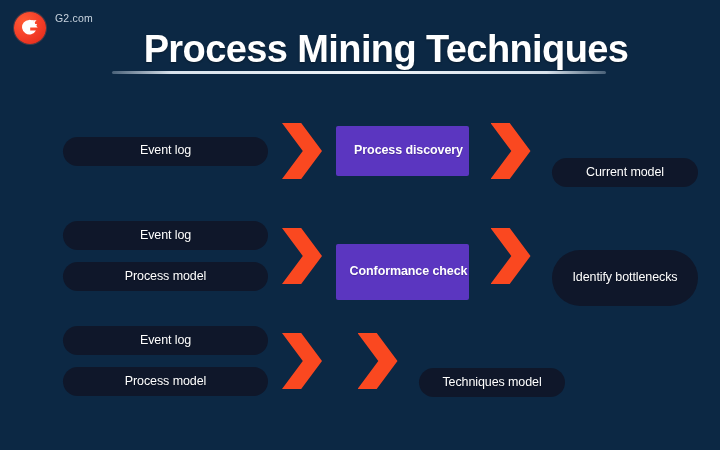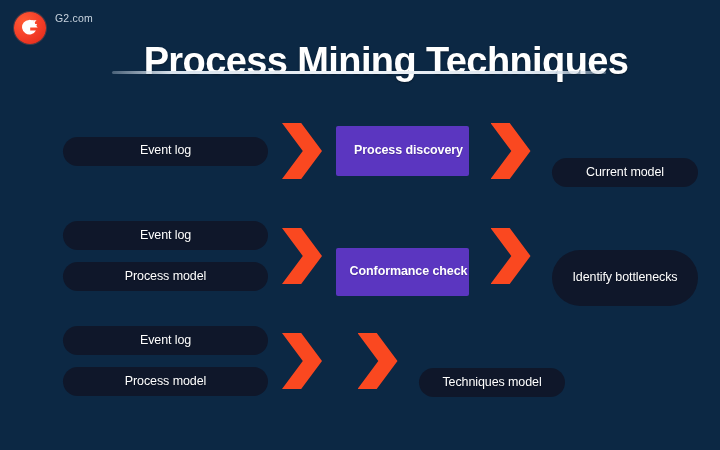--- a/index.html
+++ b/index.html
@@ -49,21 +49,21 @@
     width: 720px;
     text-align: center;
   }
   .title {
     color: #ffffff;
     font-size: 38px;
     font-weight: bold;
     letter-spacing: -0.6px;
     line-height: 1;
     text-shadow: 0 1px 2px rgba(0,0,0,0.35);
-    margin: 16px;
+    margin: 4px;
     padding-left: 52px;
   }
   .title-rule {
     position: absolute;
     left: 112px;
     top: 71px;
     width: 494px;
     height: 3px;
     background: linear-gradient(90deg, rgba(190,205,220,0.35) 0%, #d8e2ec 12%, #eef3f8 50%, #d8e2ec 88%, rgba(190,205,220,0.35) 100%);
     border-radius: 2px;
@@ -151,21 +151,21 @@
     line-height: 1.25;
     letter-spacing: -0.1px;
     display: flex;
     align-items: center;
     justify-content: center;
     border-radius: 2px;
     box-sizing: border-box;
     text-shadow: 0 1px 1px rgba(0,0,0,0.22);
     padding-left: 12px;
   }
-  .rect.tall { height: 48px; margin-top: 32px; }
+  .rect.tall { height: 56px; margin-top: 32px; }
 
   .chevron {
     width: 40px;
     height: 56px;
     background: #fa4820;
     clip-path: polygon(0% 0%, 48% 0%, 100% 50%, 48% 100%, 0% 100%, 52% 50%);
   }
 </style>
 </head>
 <body>

